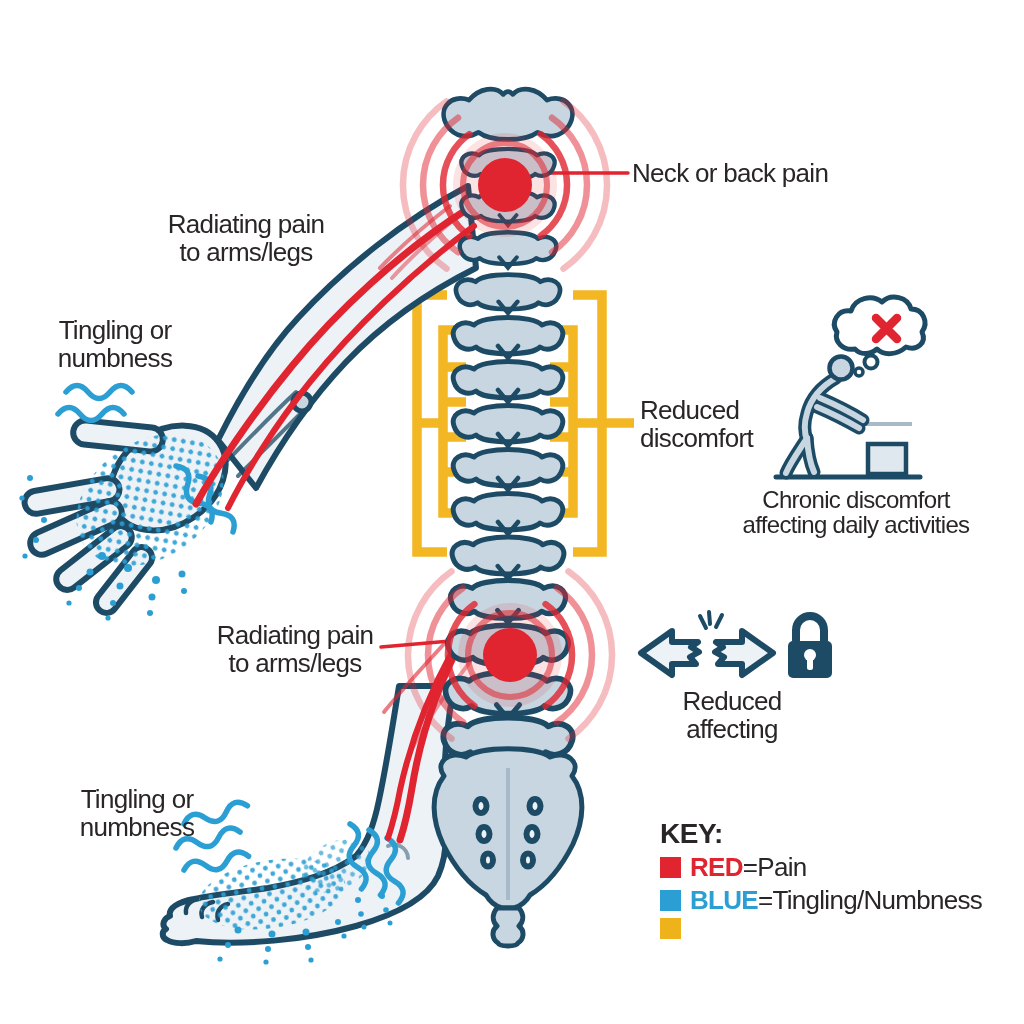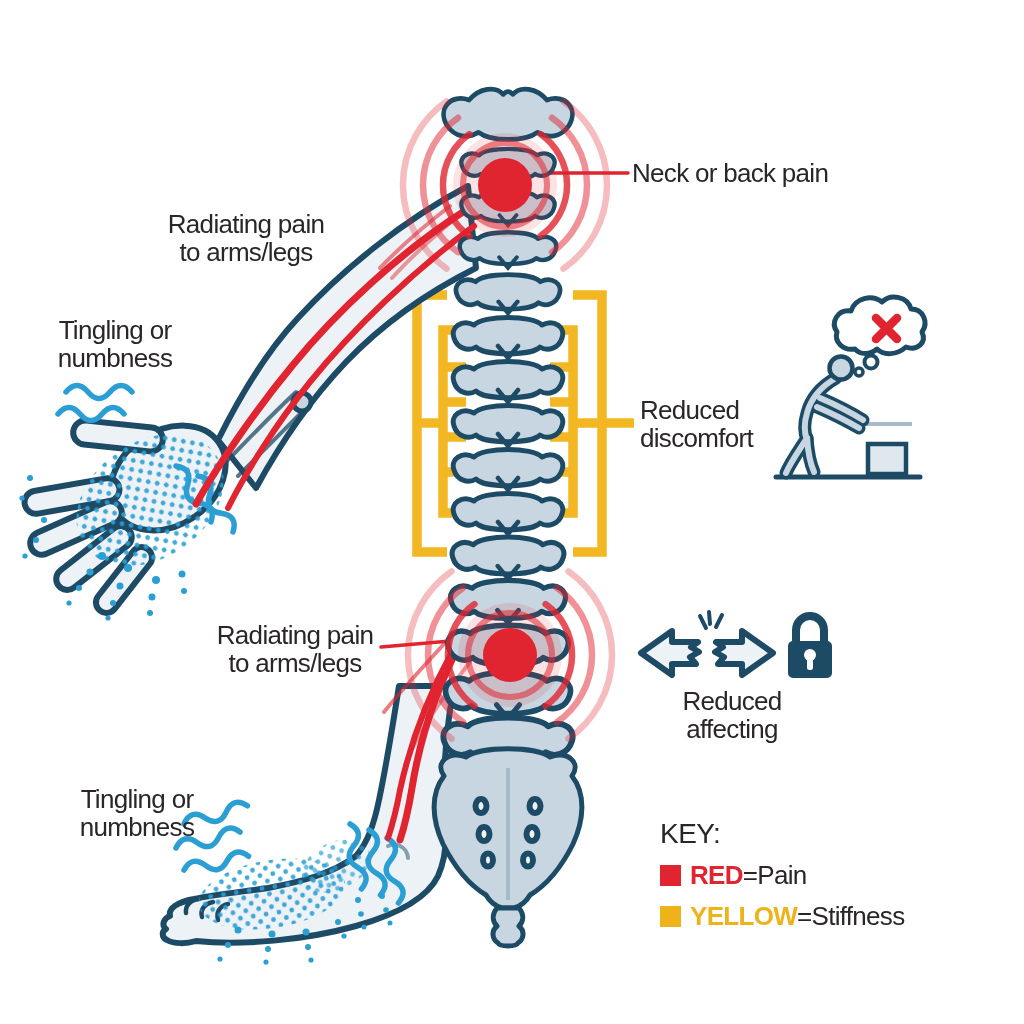--- a/index.html
+++ b/index.html
@@ -19,22 +19,22 @@
   .bone-shape{fill:var(--bone-light);stroke:var(--navy);stroke-width:6;stroke-linejoin:round;}
   .navy-line{stroke:var(--navy);fill:none;stroke-linecap:round;}
   .red-line{stroke:var(--red);fill:none;stroke-linecap:round;}
   .blue-line{stroke:var(--blue);fill:none;stroke-linecap:round;stroke-width:5.5;}
   .blue-dot{fill:var(--blue);}
   .yellow-line{stroke:var(--yellow);fill:none;stroke-width:9.5;}
   .tube-out{stroke:var(--navy);fill:none;stroke-width:13;stroke-linecap:round;}
   .tube-in{stroke:var(--bone);fill:none;stroke-width:6;stroke-linecap:round;}
   
   .key{position:absolute;left:660px;top:818px;}
-  .key-title{font-size:28px;font-weight:400;color:var(--ink);letter-spacing:-0.5px;}
-  .key-row{display:flex;align-items:center;gap:9px;margin-top:10px;font-size:26px;letter-spacing:-0.7px;}
+  .key-title{font-size:28px;font-weight:700;color:var(--ink);letter-spacing:-0.5px;}
+  .key-row{display:flex;align-items:center;gap:9px;margin-top:2px;font-size:26px;letter-spacing:-0.7px;}
   .key-swatch{width:21px;height:21px;flex:0 0 auto;}
   .key-word{font-weight:700;}
   .key-rest{color:var(--ink);}
 </style>
 </head>
 <body>
 
 <div class="stage">
 
 <svg class="art" width="1024" height="1024" viewBox="0 0 1024 1024">
@@ -247,20 +247,24 @@
 <div class="lbl center" style="left:115px;top:317px;">
   <div>Tingling or</div>
   <div>numbness</div>
 </div>
 
 <div class="lbl" style="left:640px;top:397px;">
   <div>Reduced</div>
   <div>discomfort</div>
 </div>
 
+<div class="lbl center small" style="left:856px;top:487px;">
+  <div>Chronic discomfort</div>
+  <div>affecting daily activities</div>
+</div>
 
 <div class="lbl center" style="left:295px;top:622px;">
   <div>Radiating pain</div>
   <div>to arms/legs</div>
 </div>
 
 <div class="lbl center" style="left:707px;top:688px;margin-left:25px;">
   <div>Reduced</div>
   <div>affecting</div>
 </div>
@@ -270,18 +274,21 @@
   <div>numbness</div>
 </div>
 
 <div class="key">
   <div class="key-title">KEY:</div>
   <div class="key-row">
     <span class="key-swatch" style="background-color: rgb(224, 36, 48);"></span>
     <span><span class="key-word" style="color: rgb(224, 36, 48);">RED</span><span class="key-rest">=Pain</span></span>
   </div>
   <div class="key-row">
+    <span class="key-swatch" style="background-color: rgb(43, 159, 211);"></span>
+    <span><span class="key-word" style="color: rgb(43, 159, 211);">BLUE</span><span class="key-rest">=Tingling/Numbness</span></span>
+  </div>
+  <div class="key-row">
     <span class="key-swatch" style="background-color: rgb(238, 178, 27);"></span>
-    <span><span class="key-word" style="color: rgb(238, 178, 27);">YELLOW</span><span class="key-rest">=Stiffness</span></span>
   </div>
 </div>
 
 </div>
 
 </body></html>

